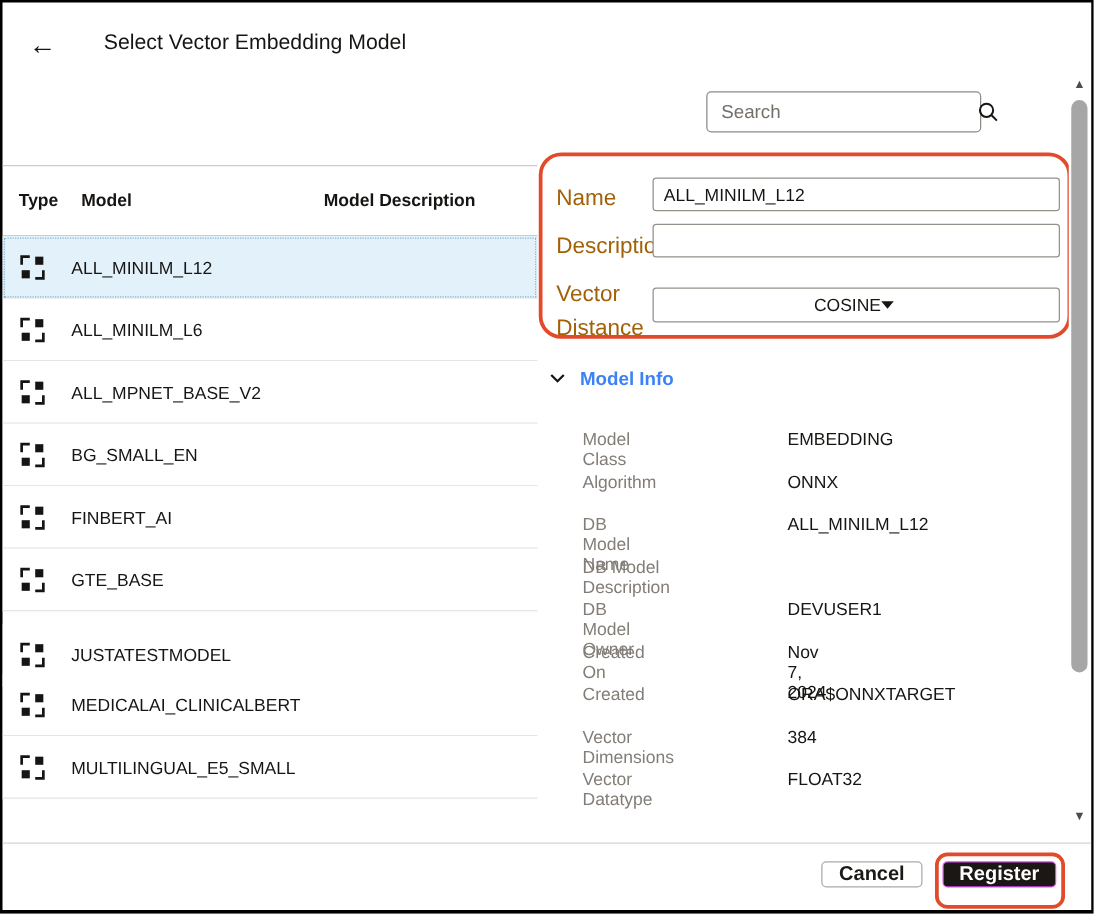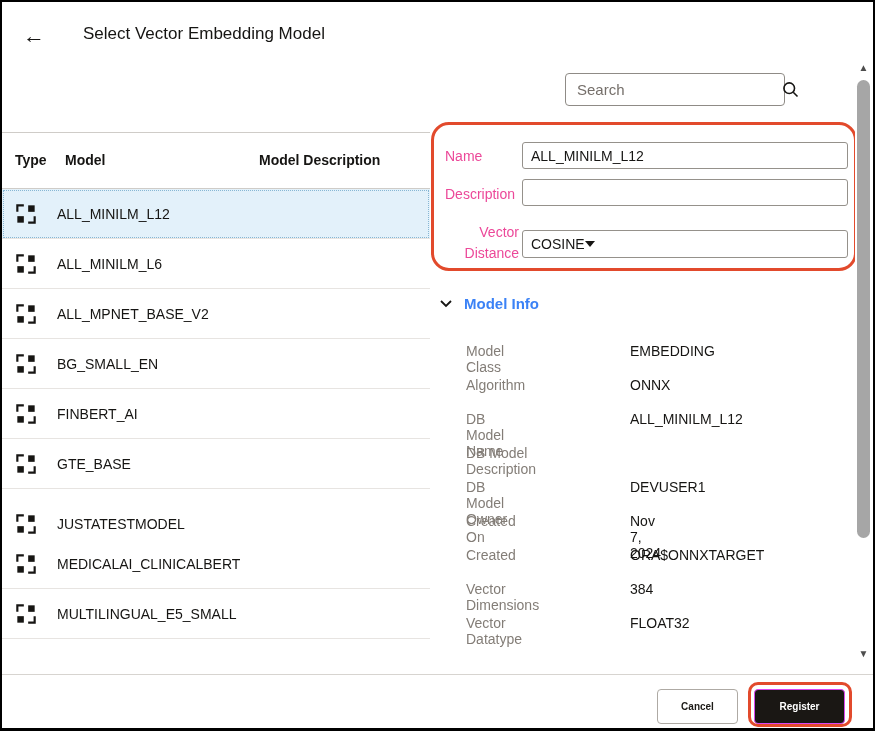--- a/index.html
+++ b/index.html
@@ -57,36 +57,36 @@
   }
   .ticon { position:absolute; left:11px; top:12px; width:26px; height:26px; }
   .tmodel { position:absolute; left:55px; font-size:14px; color:#161513; }
   
   .callout {
     position:absolute; border:3px solid #e24a2c; border-radius:18px;
     pointer-events:none;
   }
   .callout.form-callout { left:429px; top:120px; width:426px; height:149px; }
   .callout.register-callout { left:746px; top:680px; width:104px; height:45px; border-radius:10px; }
-  .field-label { position:absolute; font-size:14px; color:#ec4899; }
+  .field-label { position:absolute; font-size:18px; color:#a16207; }
   .lbl-name { left:443px; top:146px; }
   .lbl-desc { left:443px; top:184px; }
-  .lbl-vd   { left:443px; top:220px; width:74px; line-height:1.5;text-align:right; }
+  .lbl-vd   { left:443px; top:220px; width:74px; line-height:1.5; }
   .text-input {
     position:absolute; left:520px; width:326px; height:27px;
     border:1px solid #95918b; border-radius:3px; font-size:14px;
     padding:0 8px; color:#161513; font-family:"Liberation Sans", sans-serif;
     outline:none; background:#fff;
   }
   .inp-name { top:140px; }
   .inp-desc { top:177px; }
   .select-box {
     position:absolute; left:520px; top:228px; width:326px; height:28px;
     border:1px solid #95918b; border-radius:3px; background:#fff;
-    display:flex; align-items:center; justify-content:flex-start;
+    display:flex; align-items:center; justify-content:center;
     padding:0 12px 0 8px; cursor:pointer; font-size:14px;
   }
   .caret {
     width:0; height:0;
     border-left:5px solid transparent; border-right:5px solid transparent;
     border-top:6px solid #161513;
   }
   
   .section-header {
     position:absolute; left:438px; top:292px; display:flex; align-items:center;
@@ -94,22 +94,22 @@
   }
   .section-title { font-size:15px; font-weight:700; color:#3b82f6; }
   .info-row { position:absolute; left:0; width:420px; height:18px;text-decoration:underline; }
   .info-label { position:absolute; left:464px; font-size:14px; color:#837d77; }
   .info-value { position:absolute; left:628px; font-size:14px; color:#161513; }
   
   .footer-divider {
     position:absolute; left:0; top:672px; width:871px; height:1px; background:#d7d4d0;
   }
   .btn {
-    position:absolute; top:687px; height:35px; border-radius:4px;
-    font-size:10px; font-weight:700; cursor:pointer;
+    position:absolute; top:687px; height:21px; border-radius:4px;
+    font-size:16px; font-weight:700; cursor:pointer;
     font-family:"Liberation Sans", sans-serif;
   }
   .btn-cancel {
     left:655px; width:81px; background:#fff; color:#1c1a17;
     border:1px solid #aeaaa4;
   }
   .btn-register {
     left:752px; width:91px; background:#1a1714; color:#fff; border:1px solid #d946ef;
   }
   

